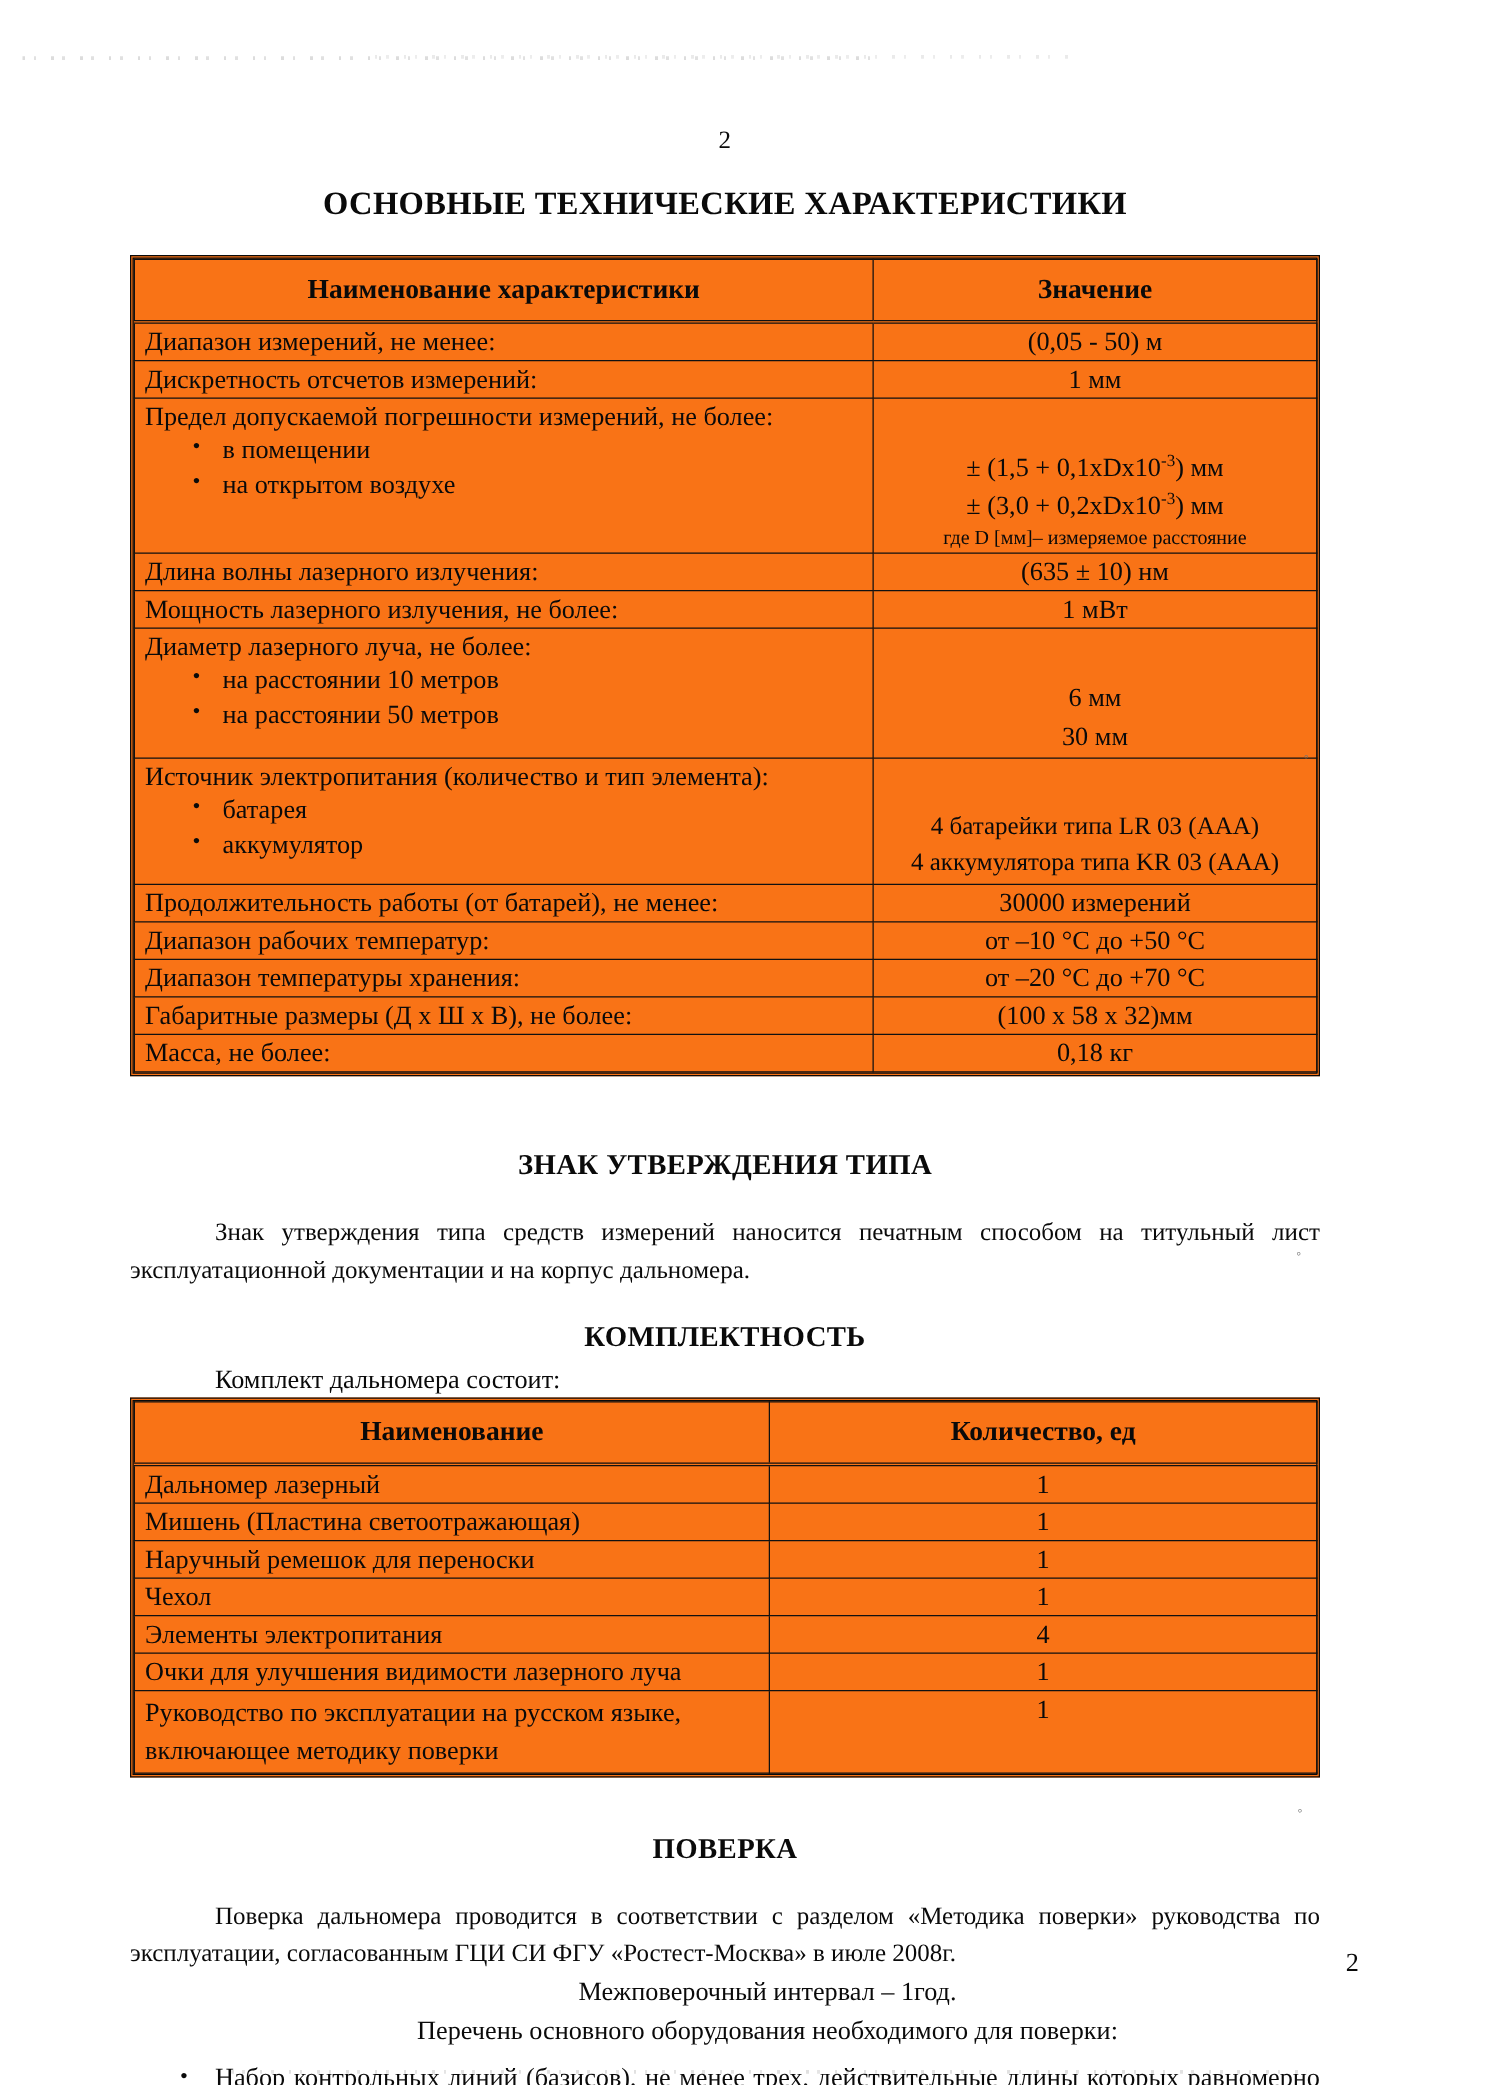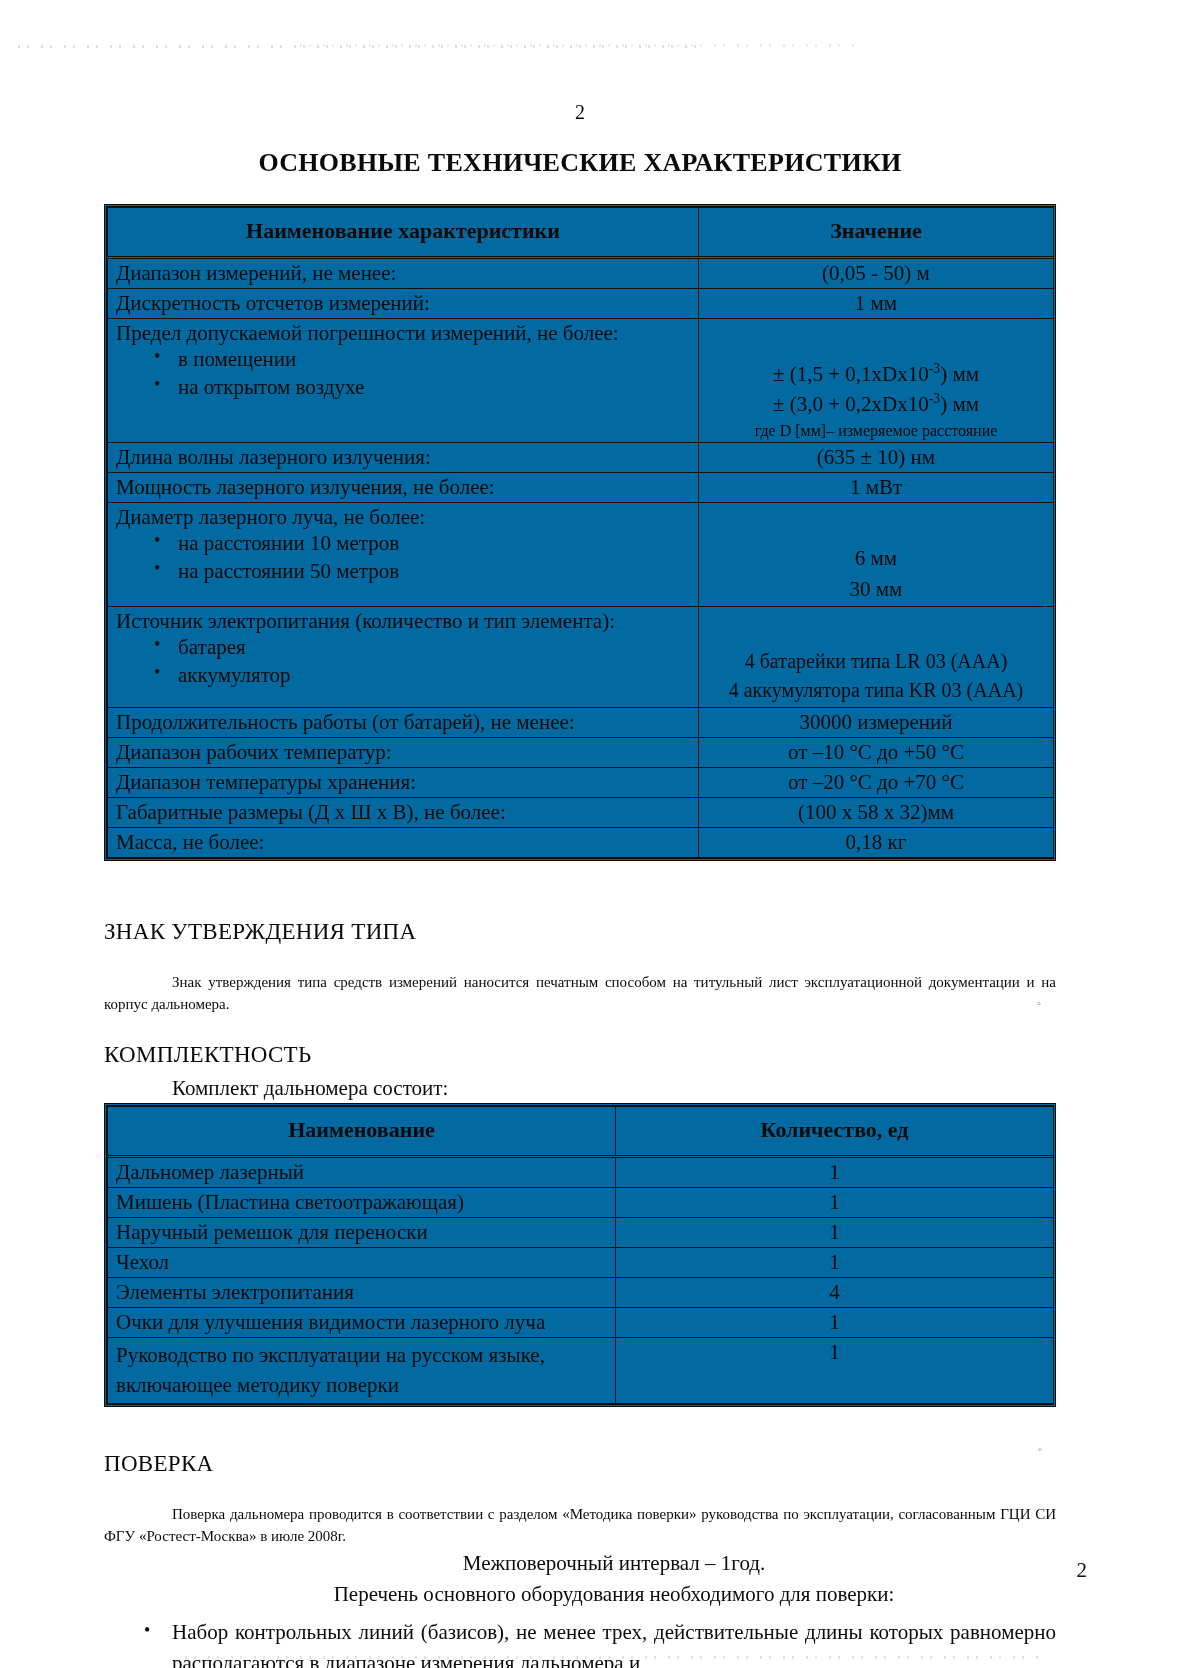--- a/index.html
+++ b/index.html
@@ -59,36 +59,37 @@
     font-size: 26px;
     font-weight: bold;
     text-align: center;
     margin: 26px 0 0 0;
     letter-spacing: .3px;
     font-family: "Liberation Serif", "DejaVu Serif", serif;
   }
 
   h2.section-title {
     font-size: 23px;
-    font-weight: normal;
+    font-weight: bold;
+    text-align: center;
     margin: 0;
     letter-spacing: .3px;
   }
 
   
   table.spec-table {
     border-collapse: collapse;
     width: 100%;
     table-layout: fixed;
     font-size: 21px;
   }
   .table-wrap {
     border: 3px double #0a0a0a;
     padding: 0;
-    background: #0369a1;
+    background: #f97316;
   }
   table.spec-table th,
   table.spec-table td {
     border: 1.5px solid #111;
     padding: 2px 8px;
     vertical-align: top;
   }
   table.spec-table th {
     font-weight: bold;
     text-align: center;
@@ -126,21 +127,21 @@
     line-height: 1.2;
     display: block;
     margin-top: 1px;
   }
   sup { font-size: .65em; vertical-align: super; line-height: 0; }
 
   .val-line { display: block; line-height: 1.45; }
 
   
   p.para {
-    font-size: 15px;
+    font-size: 20px;
     line-height: 1.5;
     margin: 0;
     text-align: justify;
     text-indent: 68px;
   }
   p.plain {
     font-size: 21px;
     line-height: 1.5;
     margin: 0;
     text-indent: 68px;

